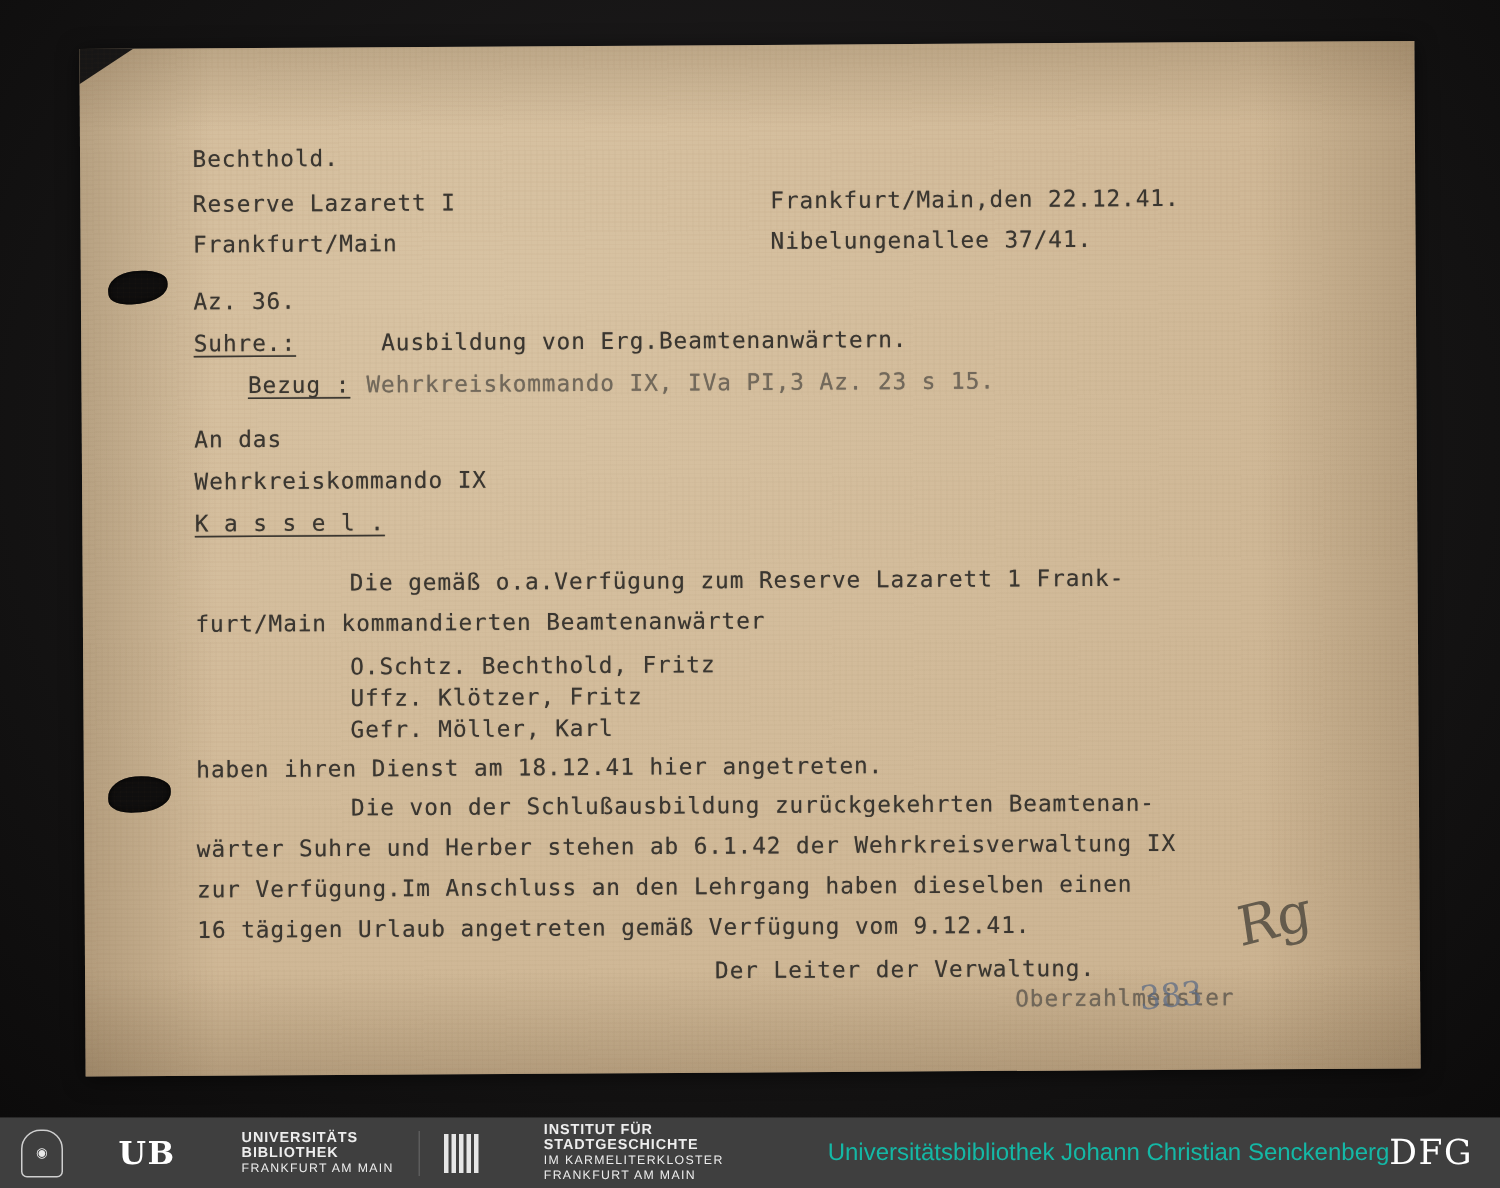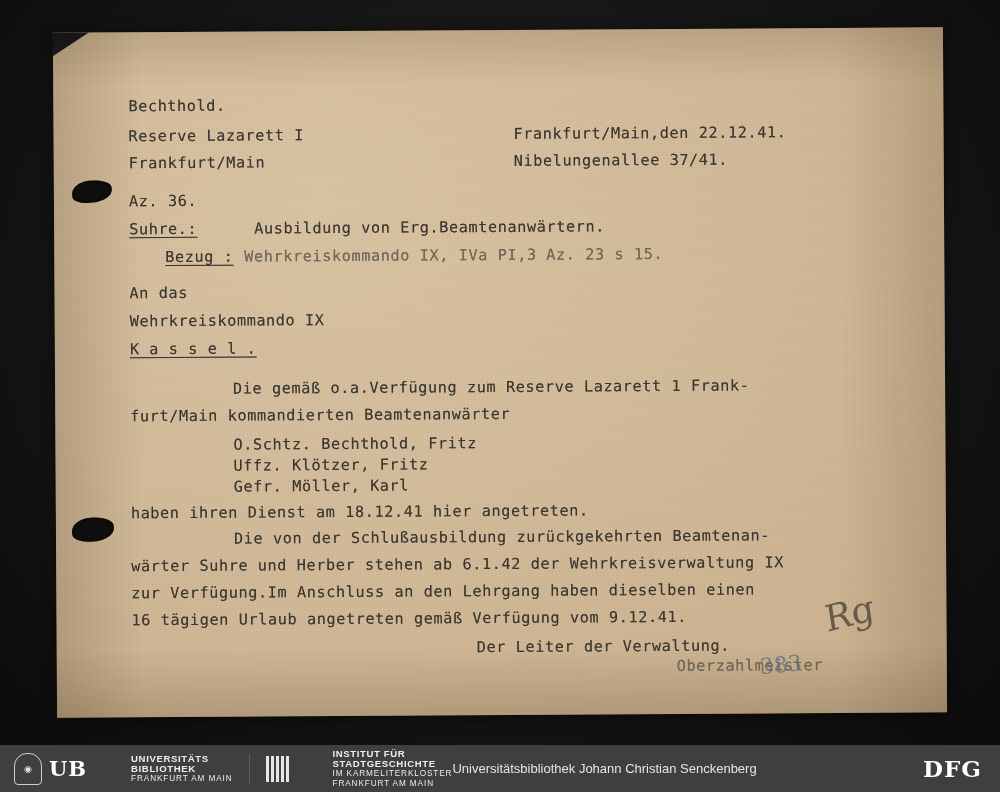--- a/index.html
+++ b/index.html
@@ -185,33 +185,33 @@
     width: 1px; height: 30px; background: #5c5c5c;
   }
   .bars {
     display: flex; gap: 2px; align-items: flex-end; height: 26px;
   }
   .bars i {
     display: block; width: 3px; background: #e6e6e6;
   }
   #footer-center {
     flex: 1;
-    text-align: left;
-    font-size: 13px;
-    color: #e5e5e5;
+    text-align: right;
+    font-size: 16px;
+    color: #14b8a6;
     font-family: "Liberation Sans", sans-serif;
   }
   #footer-right {
     padding-right: 18px;
     display: flex;
     align-items: center;
   }
   .dfg-word {
     font-family: "DejaVu Serif", serif;
-    font-weight: bold;
+    font-weight: normal;
     font-size: 23px;
     letter-spacing: 1px;
     color: #ffffff;
   }
 </style>
 </head>
 <body>
 
 <div id="viewer">
 
@@ -264,21 +264,21 @@
 
     <div id="signature">Rg</div>
     <div id="pencil-number">383</div>
   </div>
 
   <div id="footer">
     <div id="footer-left">
 
       <div class="logo-block">
         <div class="ub-mark">◉</div>
-        <div style="display:flex; flex-direction:column; line-height:1;">
+        <div style="display:flex; flex-direction:column; line-height:1;margin-left:30px;">
           <span class="ub-word">UB</span>
         </div>
         <div class="stack-txt">
           <div class="big">UNIVERSITÄTS</div>
           <div class="big">BIBLIOTHEK</div>
           <div>FRANKFURT AM MAIN</div>
         </div>
       </div>
 
       <div class="divider-v"></div>

